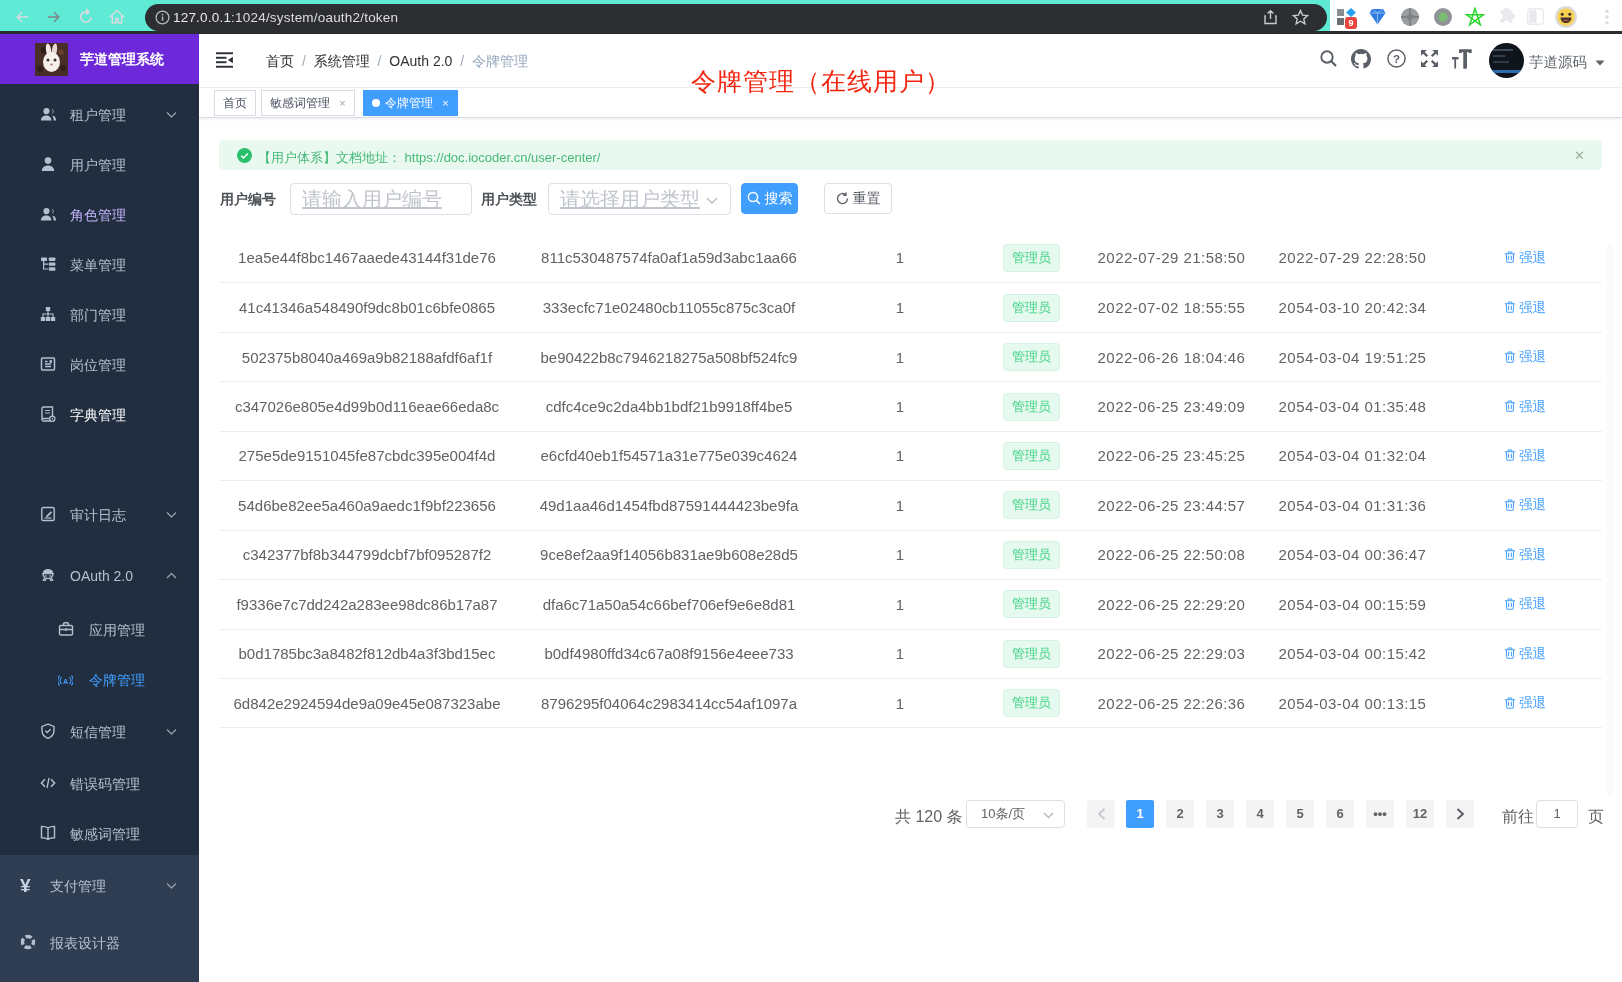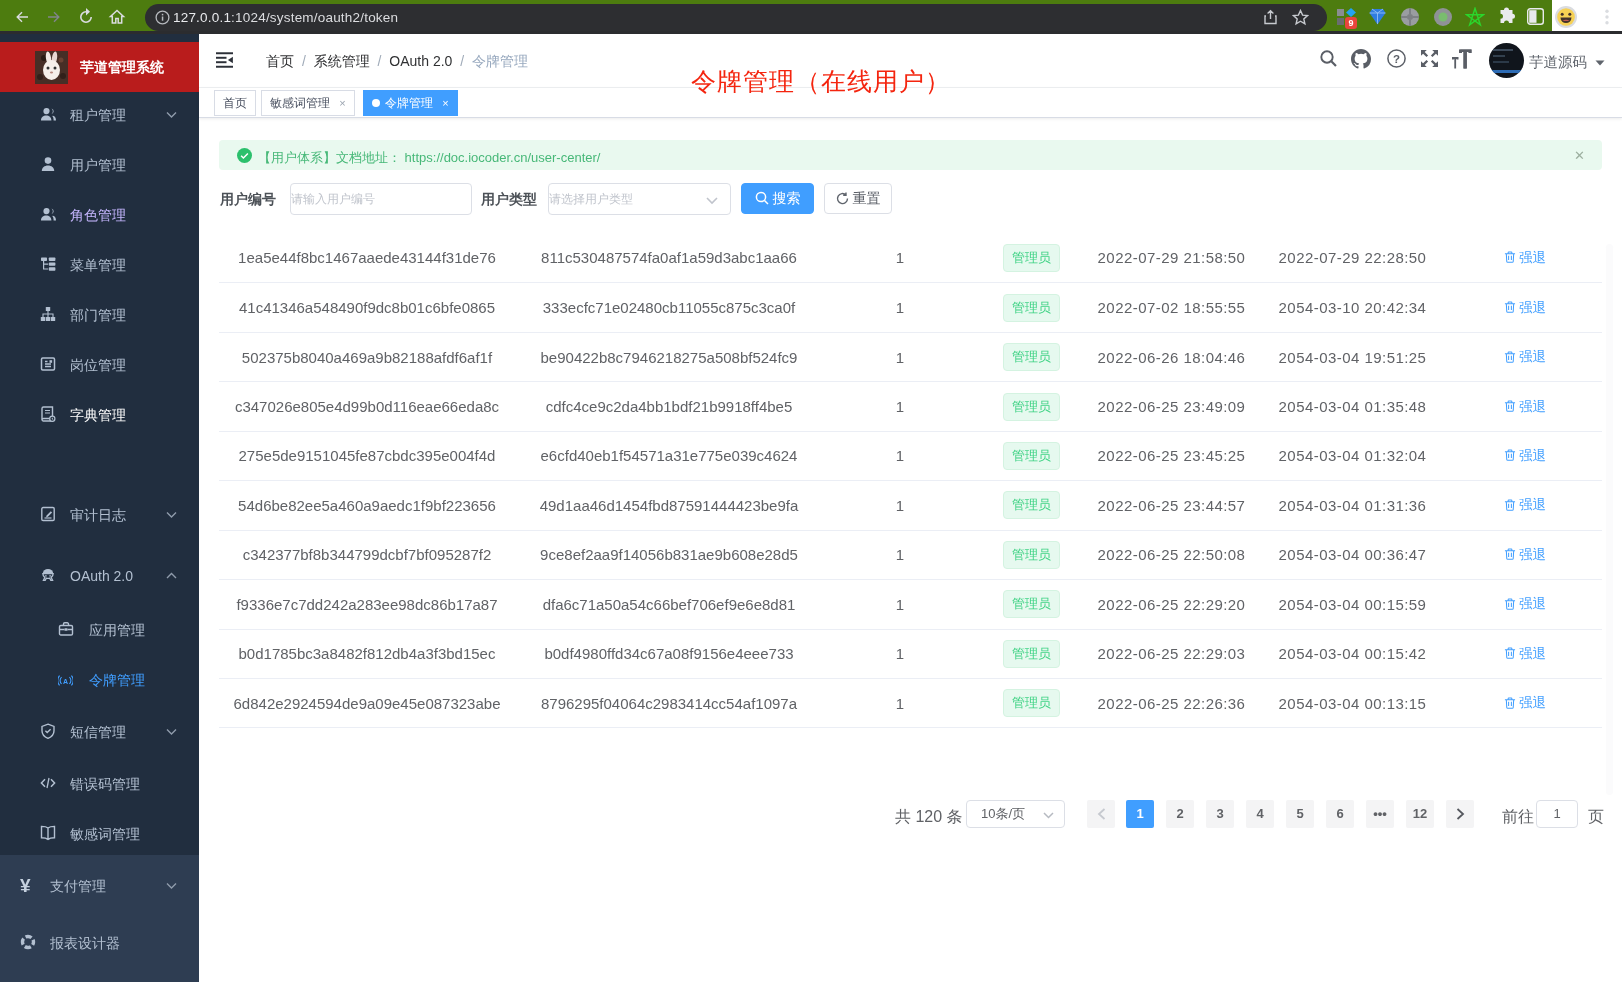--- a/index.html
+++ b/index.html
@@ -1,28 +1,28 @@
 <!DOCTYPE html>
 <html><head>
 <meta charset="utf-8">
 <style>
   * { margin:0; padding:0; box-sizing:border-box; }
   html,body { width:1622px; height:982px; overflow:hidden; }
   body { font-family:"Liberation Sans", sans-serif; position:relative; background:#fff; }
   .abs { position:absolute; }
 
   
-  .chrome { position:absolute; left:0; top:0; width:1552px; height:34px; background:#4d7c0f; }
+  .chrome { position:absolute; left:0; top:0; width:1330px; height:34px; background:#5eead4; }
   .chrome::after { content:''; position:absolute; left:0; bottom:0; width:1622px; height:3px; background:#2b2c2f; }
   .pill { position:absolute; left:145px; top:4px; width:1182px; height:27px; border-radius:14px; background:#2d2e31; z-index:2; }
   .pill .url { position:absolute; left:28px; top:5.5px; font-size:13.5px; color:#dcdde0; letter-spacing:0.2px; white-space:nowrap; }
 
   
   .sidebar { position:absolute; left:0; top:34px; width:199px; height:948px; background:#212e3f; }
-  .logobar { position:absolute; left:0; top:8px; width:199px; height:50px; background:#b91c1c;padding-left:40px; }
+  .logobar { position:absolute; left:0; top:0; width:199px; height:50px; background:#6d28d9;padding-left:40px; }
   .logobar .ttl { position:absolute; left:80px; top:17px; font-size:14px; font-weight:bold; color:#fff; white-space:nowrap; }
   .mi { position:absolute; height:50px; width:199px; }
   .mi .txt { position:absolute; top:0; line-height:50px; font-size:14px; color:#c2cddb; white-space:nowrap; }
   .mi .ic { position:absolute; top:16px; }
   .mi .chev { position:absolute; right:22px; top:21px; }
   .botsec { position:absolute; left:0; top:821px; width:199px; height:127px; background:#2e3d52; }
 
   
   .main { position:absolute; left:199px; top:34px; width:1423px; height:948px; background:#fff; }
   .navbar { position:absolute; left:0; top:0; width:1423px; height:54px; background:#fff; border-bottom:1px solid #eef0f2; }
@@ -35,21 +35,21 @@
   .tag .dot { display:inline-block; width:8px; height:8px; border-radius:50%; background:#fff; margin-right:5px; position:relative; top:0px; }
   .tag .x { margin-left:6px; font-size:11px; }
   .annot { position:absolute; left:492px; top:31px; font-size:25px; color:#f4250f; white-space:nowrap; z-index:5; letter-spacing:1px; }
   .hic { position:absolute; top:15px; }
 
   .alert { position:absolute; left:20px; top:106px; width:1383px; height:30px; background:#e9f9ef; border-radius:4px; }
   .alert .msg { position:absolute; top:8.5px; font-size:13px; color:#47b878; white-space:nowrap; }
   .alert .x { position:absolute; right:17px; top:8px; color:#9caf9f; font-size:13px; }
 
   .flabel { position:absolute; top:157px; font-size:14px; font-weight:bold; color:#4c5157; }
-  .finput { position:absolute; top:149px; overflow:visible; height:32px; border:1px solid #dcdfe6; border-radius:4px; background:#fff; font-size:12px; color:#c0c4cc; line-height:30px; padding-left:0; }
+  .finput { position:absolute; top:149px; overflow:visible; height:32px; border:1px solid #dcdfe6; border-radius:4px; background:#fff; font-size:20px; color:#c0c4cc; line-height:30px; padding-left:11px;text-decoration:underline; }
   .btn { position:absolute; top:149px; height:31px; border-radius:4px; font-size:14px; line-height:29px; text-align:center; }
   .btn.blue { background:#409eff; color:#fff; border:1px solid #409eff; }
   .btn.plain { background:#fff; color:#5a5e66; border:1px solid #dcdfe6; }
 
   table.grid { position:absolute; left:20px; top:199.5px; width:1383px; border-collapse:collapse; table-layout:fixed; }
   table.grid th { height:43px; background:#f8f8f9; color:#515a6e; font-size:15px; font-weight:bold; border-bottom:1px solid #ebeef5; text-align:center; padding:0; }
   table.grid td { height:49.45px; border-bottom:1px solid #ebeef5; color:#606266; font-size:15px; text-align:center; padding:0; white-space:nowrap; }
   table.grid td:nth-child(5), table.grid td:nth-child(6) { letter-spacing:0.45px; }
   .tagok { display:inline-block; padding:0 8px; height:28px; line-height:26px; background:#e6f9ef; border:1px solid #d4f3e1; border-radius:4px; color:#40d385; font-size:13px; }
   table.grid td.kick { color:#409eff; font-size:13.5px; }
@@ -353,21 +353,21 @@
       </svg>
     <div class="msg" style="left:39px;">【用户体系】文档地址： https://doc.iocoder.cn/user-center/</div>
     <div class="x">✕</div>
   </div>
   <div class="flabel" style="left:21px;">用户编号</div>
   <div class="finput" style="left:91px; width:182px;">请输入用户编号</div>
   <div class="flabel" style="left:282px;">用户类型</div>
   <div class="finput" style="left:349px; width:183px;">请选择用户类型<svg class="abs" style="right:12px;top:13px;" width="12" height="8" viewBox="0 0 12 8">
         <path d="M1 1 l5 5 L11 1" fill="none" stroke="#c0c4cc" stroke-width="1.6"></path>
       </svg></div>
-  <div class="btn blue" style="left:542px; width:73px;"><svg style="vertical-align:-2px;margin-right:4px;" width="14" height="14" viewBox="0 0 14 14">
+  <div class="btn blue" style="left:542px; width:57px;"><svg style="vertical-align:-2px;margin-right:4px;" width="14" height="14" viewBox="0 0 14 14">
         <circle cx="6" cy="6" r="4.6" fill="none" stroke="#fff" stroke-width="1.5"></circle>
         <path d="M9.5 9.5 L13 13" stroke="#fff" stroke-width="1.5"></path>
       </svg>搜索</div>
   <div class="btn plain" style="left:625px; width:68px;"><svg style="vertical-align:-2px;margin-right:4px;" width="13" height="13" viewBox="0 0 13 13">
         <path d="M11.5 6.5 a5 5 0 1 1 -1.5-3.5 M10 0.5 v2.8 h-2.8" fill="none" stroke="#5f646c" stroke-width="1.4"></path>
       </svg>重置</div>
 
   <table class="grid">
     <colgroup>
         <col style="width:296px">

